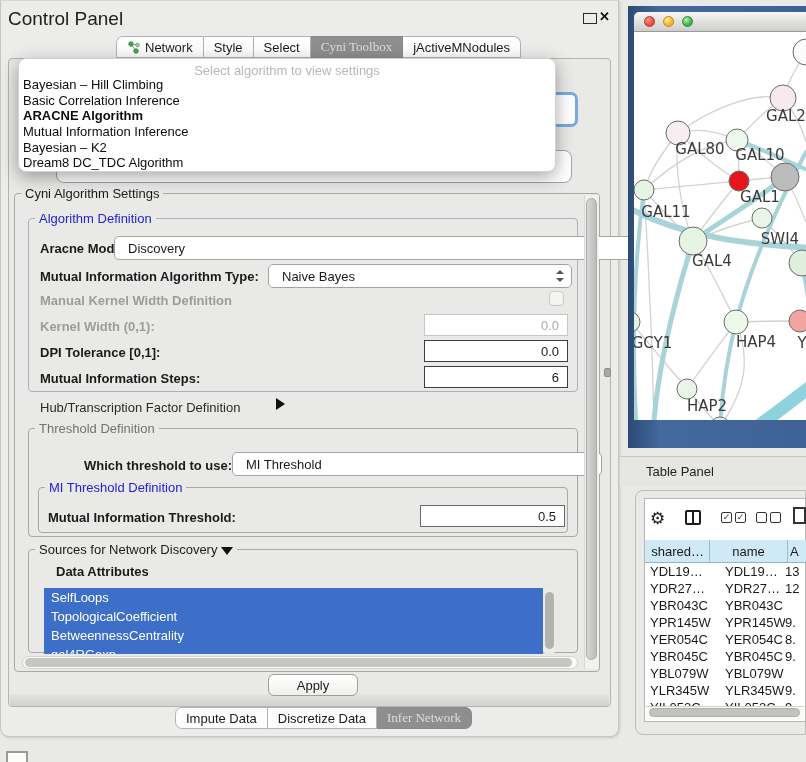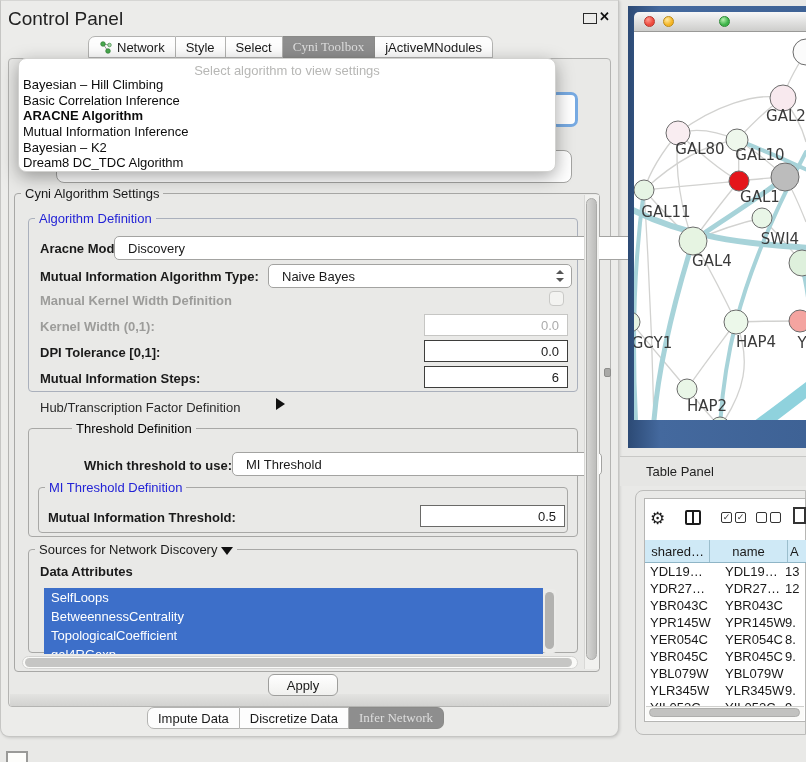--- a/index.html
+++ b/index.html
@@ -12,21 +12,21 @@
              border:1px solid #c6c6c4;border-top-color:#d6d6d4;border-radius:0 0 9px 9px;
              box-shadow:1px 1px 3px rgba(0,0,0,.15);box-sizing:border-box;}
   .cp-title{left:8px;top:8px;font-size:19px;color:#222;}
   .float-box{left:583px;top:13px;width:12px;height:9px;border:1.5px solid #2a2a2a;background:transparent;}
   .close-x{left:599px;top:9px;font-size:13px;font-weight:bold;color:#111;}
 
   
   .tabbar{display:flex;}
   .tab{background:#fdfdfd;border:1px solid #b3b3b1;border-left:none;height:22px;
        display:flex;align-items:center;gap:5px;padding:0 10px;font-size:13px;box-sizing:border-box;}
-  .tab.first{border-left:1px solid #b3b3b1;}
+  .tab.first{border-left:1px solid #b3b3b1;margin-left:28px;}
   .round-top .tab.first{border-radius:7px 0 0 0;}
   .round-top .tab.last{border-radius:0 7px 0 0;}
   .round-bot .tab.first{border-radius:7px 0 0 7px;}
   .round-bot .tab.last{border-radius:0 7px 7px 0;}
   .tab.sel{background:#8e8e8e;color:#dedede;border-color:#8a8a88;font-family:Liberation Serif, serif;}
 
   
   .cp-content{left:8px;top:58px;width:603px;height:649px;background:#e9e9e7;
               border:1px solid #b4b4b2;border-radius:4px;box-sizing:border-box;}
   .cp-content-bottomband{left:10px;top:694px;width:599px;height:12px;
@@ -44,21 +44,21 @@
             z-index:50;box-sizing:border-box;}
   .dd-header{position:absolute;left:0;top:4px;width:100%;text-align:center;color:#b7b7b5;font-size:13px;}
   .dd-list{position:absolute;left:4px;top:18px;right:4px;}
   .dd-item{height:15.7px;line-height:15.7px;padding-left:0px;font-size:13px;color:#0c0c0c;white-space:nowrap;}
   .dd-item.bold{font-weight:bold;}
 
   
   .group{border:1px solid #a8a8a6;border-radius:4px;box-sizing:border-box;}
   .gtitle{position:absolute;top:-8px;left:6px;background:#e9e9e7;padding:0 4px;font-size:13px;white-space:nowrap;}
   .blue{color:#2323d6;}
-  .green{color:#000000;margin-left:37px;}
+  .green{color:#737373;}
 
   .lbl{position:absolute;font-size:13px;white-space:nowrap;}
   .b{font-weight:bold;}
   .gray{color:#9c9c9a;}
 
   .combo{position:absolute;background:#fff;border:1px solid #a3a3a1;border-radius:5px;
          display:flex;align-items:center;padding-left:13px;font-size:13px;box-sizing:border-box;}
   .combo .arrows{position:absolute;right:8px;top:50%;transform:translateY(-50%);width:7px;height:12px;}
   .combo .arrows:before{content:"";position:absolute;left:0;top:0;
          border-left:4px solid transparent;border-right:4px solid transparent;border-bottom:4px solid #555;}
@@ -84,21 +84,21 @@
   .attr-thumb{left:545px;top:592px;width:9px;height:57px;background:#b2b2b0;border-radius:5px;}
 
   
   .vscroll-track{left:584px;top:195px;width:14px;height:474px;background:#f1f1ef;border-left:1px solid #d8d8d6;}
   .vscroll-thumb{left:586px;top:198px;width:11px;height:462px;border-radius:6px;
                  background:linear-gradient(90deg,#d6d6d4,#bcbcba);border:1px solid #ababa9;box-sizing:border-box;}
   .hscroll-track{left:22px;top:656px;width:556px;height:13px;background:#fafaf8;border:1px solid #d4d4d2;
                  border-radius:7px;box-sizing:border-box;}
   .hscroll-thumb{left:25px;top:658px;width:547px;height:9px;background:#c6c6c4;border-radius:5px;}
 
-  .apply-btn{left:268px;top:674px;width:70px;height:22px;background:linear-gradient(#ffffff,#f0f0ee);
+  .apply-btn{left:268px;top:674px;width:90px;height:22px;background:linear-gradient(#ffffff,#f0f0ee);
              border:1px solid #9e9e9c;border-radius:6px;display:flex;align-items:center;justify-content:center;
              font-size:13px;box-sizing:border-box;}
 
   .splitter-dot{left:604px;top:368px;width:7px;height:9px;background:#a9a9a7;border:1px solid #8d8d8b;
                 border-radius:2px;box-sizing:border-box;}
   .mini-float{left:6px;top:751px;width:22px;height:16px;background:#fdfdfb;border:2px solid #9a9a98;box-sizing:border-box;}
 
   
   .net-window{left:628px;top:6px;width:178px;height:442px;
               background:linear-gradient(90deg,#2c4a75,#44699e 18%,#3e6295);}
@@ -242,25 +242,25 @@
     <span class="gtitle blue">MI Threshold Definition</span>
   </div>
   <div class="lbl b" style="left:48px;top:510px;">Mutual Information Threshold:</div>
   <div class="field" style="left:420px;top:505px;width:145px;height:22px;border-color:#6a6a68;">0.5</div>
 
   <div class="abs group" style="left:28px;top:549px;width:550px;height:104px;">
     <span class="gtitle">
       <span>Sources for Network Discovery</span><span class="tri-down"></span>
     </span>
   </div>
-  <div class="lbl b" style="left:40px;top:564px;">Data Attributes</div>
+  <div class="lbl b" style="left:56px;top:564px;">Data Attributes</div>
   <div class="abs attr-list" id="attr-list">
       <div class="attr-item">SelfLoops</div>
+      <div class="attr-item">TopologicalCoefficient</div>
       <div class="attr-item">BetweennessCentrality</div>
-      <div class="attr-item">TopologicalCoefficient</div>
       <div class="attr-item">gal4RGexp</div>
     </div>
   <div class="abs attr-scroll"></div>
   <div class="abs attr-thumb"></div>
 
   <div class="abs vscroll-track"></div>
   <div class="abs vscroll-thumb"></div>
   <div class="abs hscroll-track"></div>
   <div class="abs hscroll-thumb"></div>
 

